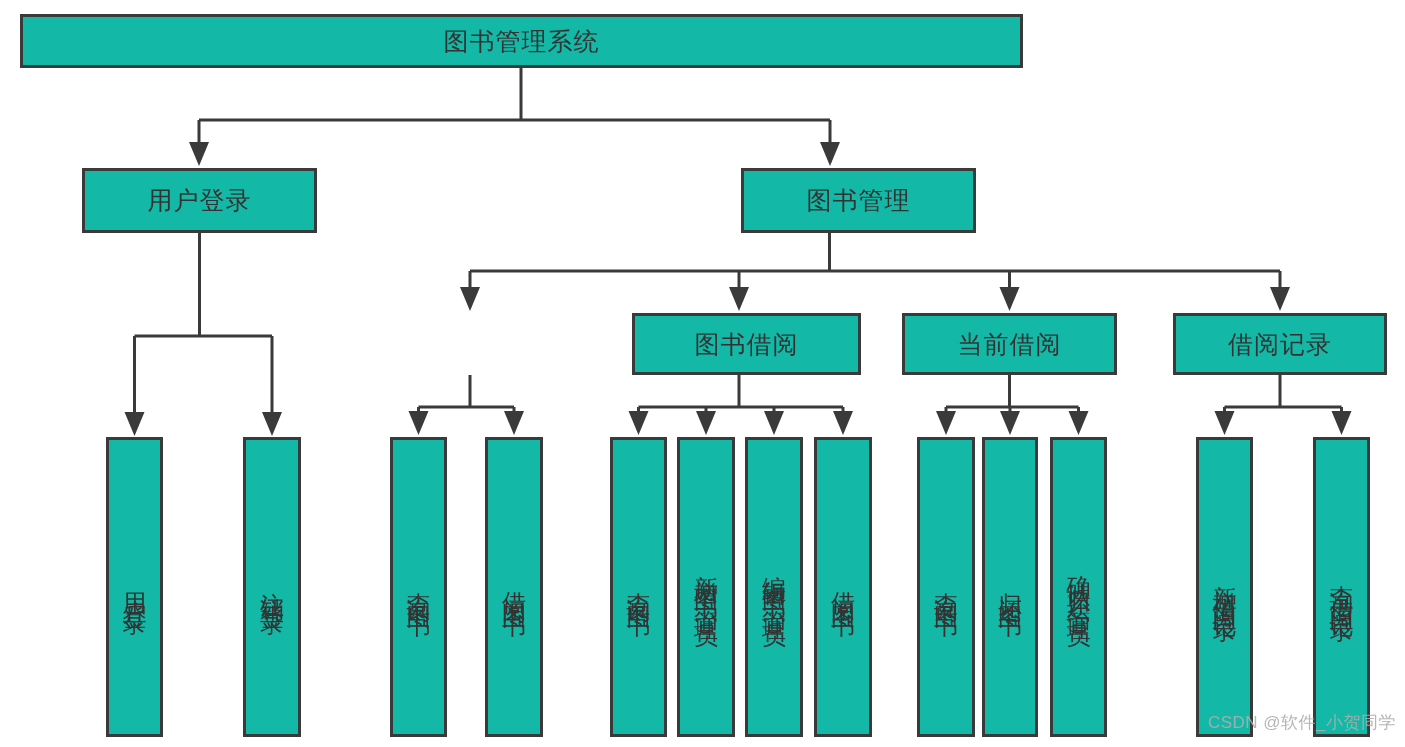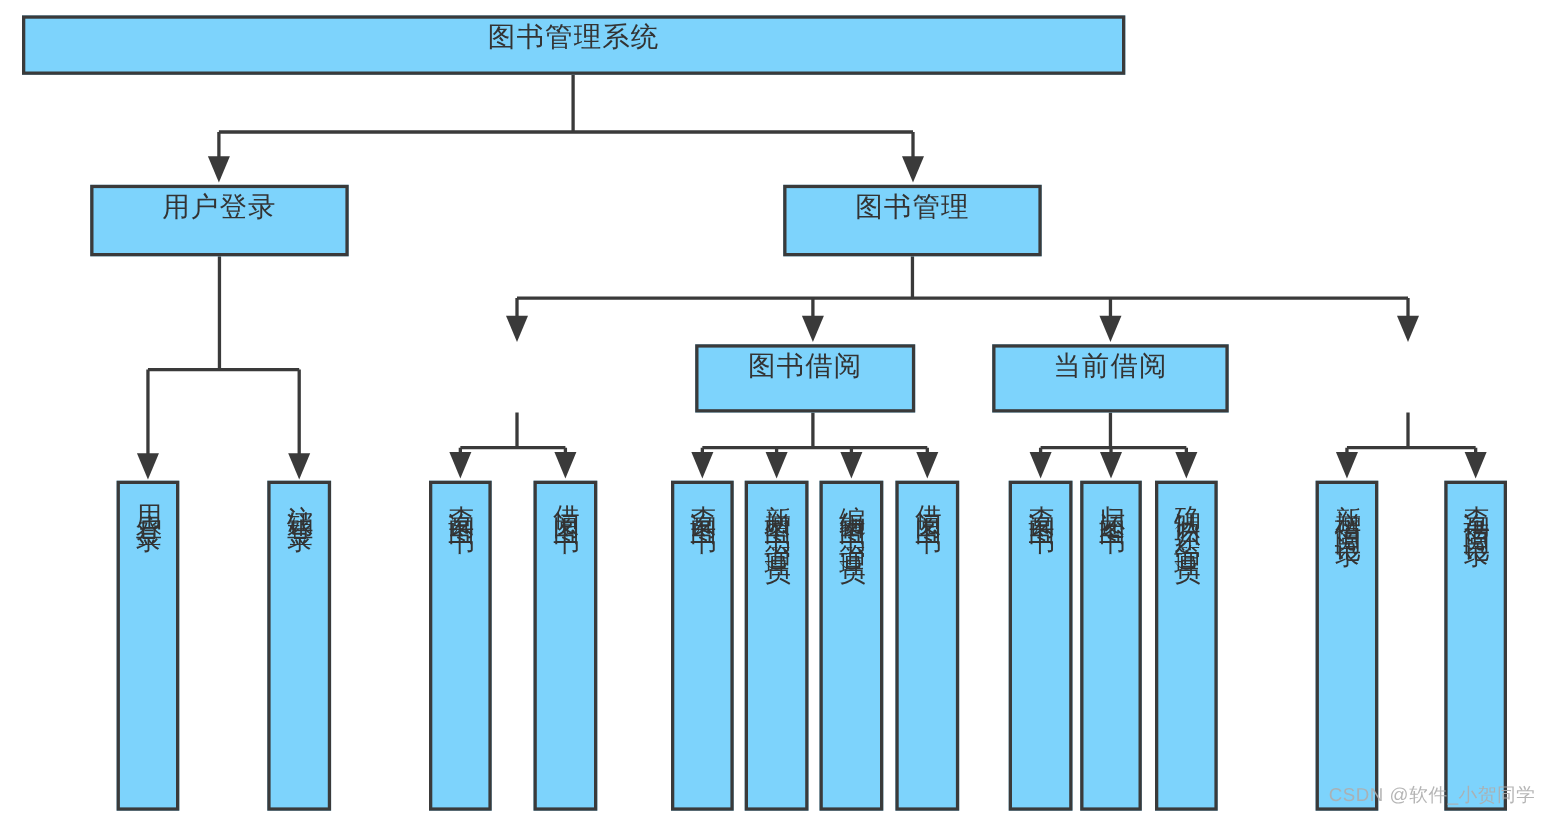--- a/index.html
+++ b/index.html
@@ -7,23 +7,23 @@
     position:relative;
     width:1405px;height:747px;
     background:#ffffff;
     font-family:"Liberation Sans","DejaVu Sans",sans-serif;
     overflow:hidden;
   }
   .wires{position:absolute;left:0;top:0;width:1405px;height:747px;z-index:1;}
   .node{
     position:absolute;
     box-sizing:border-box;
-    background:#7dd3fc;
+    background:#14b8a6;
     border:3px solid #3a3a3a;
-    display:flex;justify-content:center;
+    display:flex;align-items:center;justify-content:center;
     color:#333333;
     z-index:2;
   }
   .h-node{font-size:25px;letter-spacing:1px;white-space:nowrap;}
   .root-node{font-size:25px;letter-spacing:1px;}
   .v-node span{
     writing-mode:vertical-rl;
     text-orientation:mixed;
     font-size:24px;
     letter-spacing:7px;
@@ -79,29 +79,32 @@
     </g>
   </svg>
 
   <div class="node h-node root-node" style="left:20px;top:14px;width:1003px;height:54px;">
     <span>图书管理系统</span>
   </div>
 
   <div class="node h-node" style="left:82px;top:168px;width:235px;height:65px;">
     <span>用户登录</span>
   </div>
-  <div class="node h-node" style="left:712px;top:168px;width:235px;height:65px;">
+  <div class="node h-node" style="left:741px;top:168px;width:235px;height:65px;">
     <span>图书管理</span>
   </div>
 
-  <div class="node h-node" style="left:632px;top:313px;width:200px;height:62px;">
+  <div class="node h-node" style="left:632px;top:313px;width:229px;height:62px;">
     <span>图书借阅</span>
   </div>
   <div class="node h-node" style="left:902px;top:313px;width:215px;height:62px;">
     <span>当前借阅</span>
+  </div>
+  <div class="node h-node" style="left:1173px;top:313px;width:214px;height:62px;">
+    <span>借阅记录</span>
   </div>
 
   <div class="node v-node" style="left:106px;top:437px;width:57px;height:300px;">
     <span>用户登录</span>
   </div>
   <div class="node v-node" style="left:243px;top:437px;width:58px;height:300px;">
     <span>注销登录</span>
   </div>
 
   <div class="node v-node" style="left:390px;top:437px;width:57px;height:300px;">

